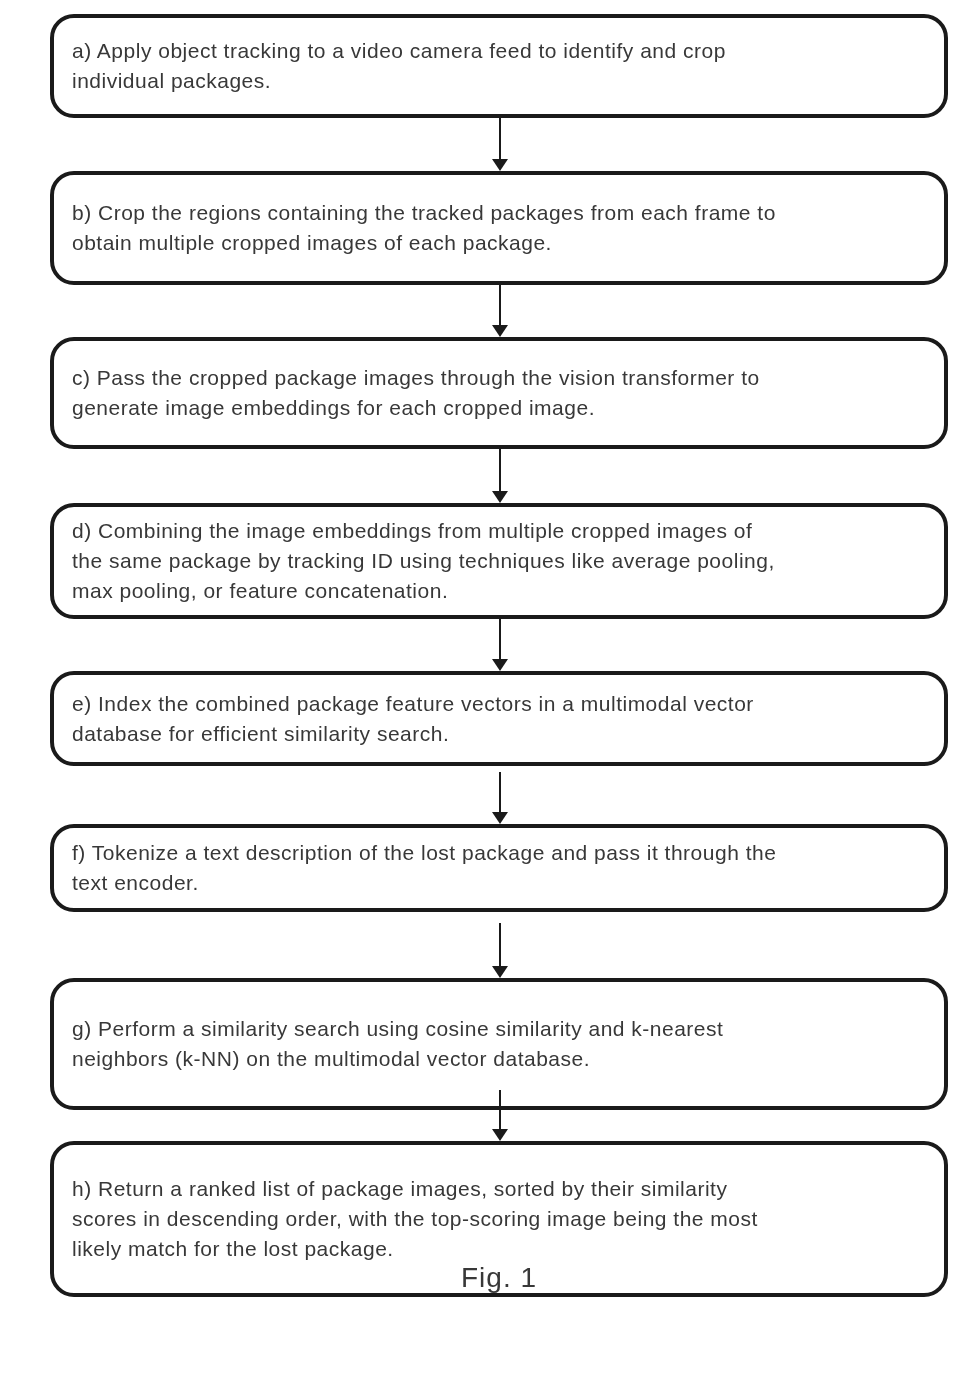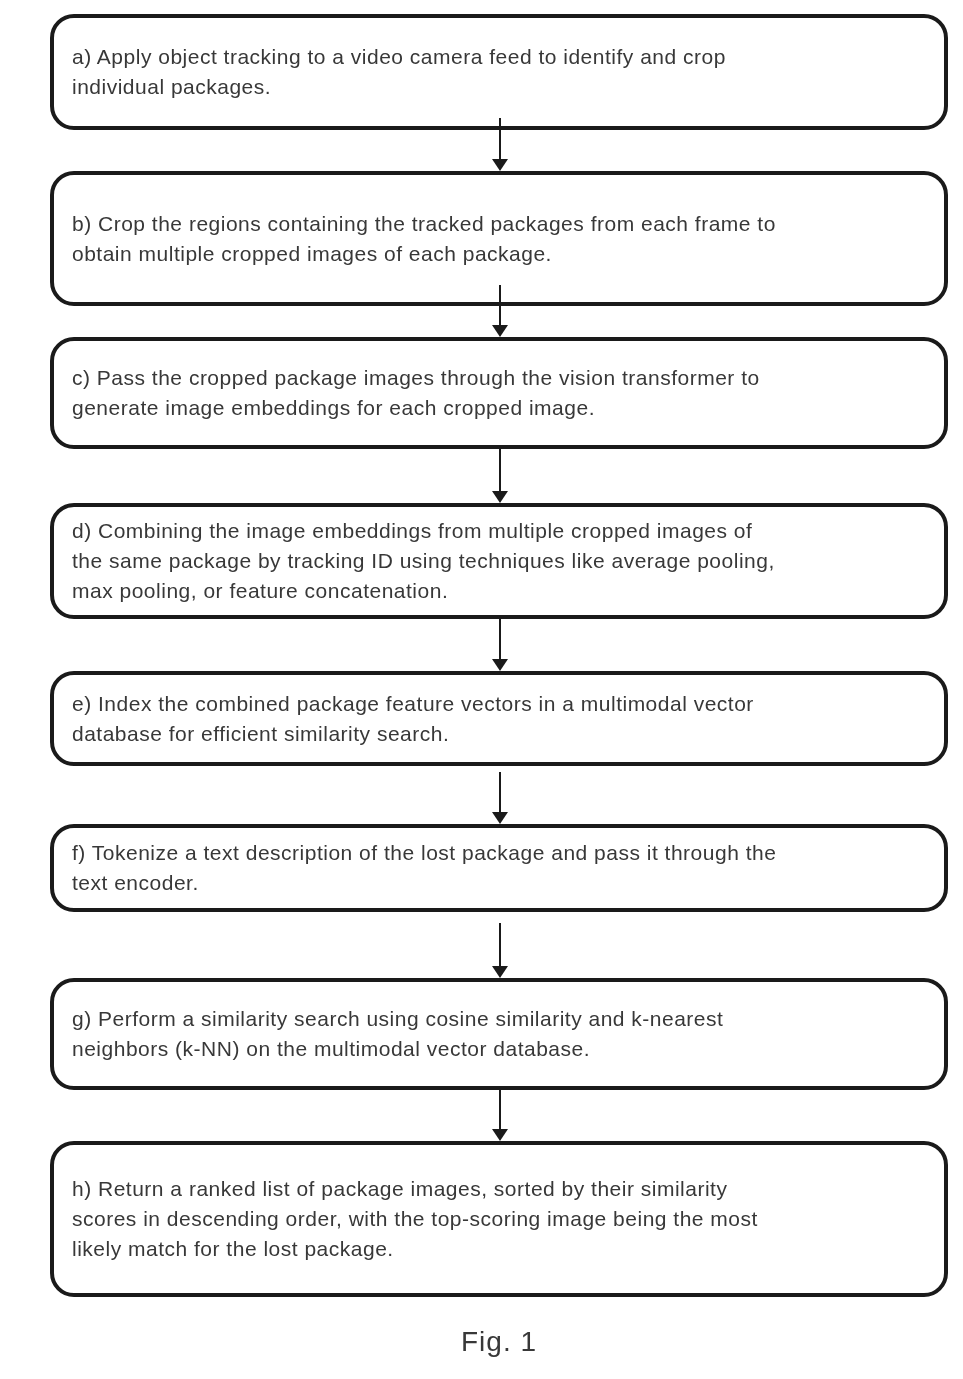--- a/index.html
+++ b/index.html
@@ -25,27 +25,27 @@
     background: var(--background, #ffffff);
     display: flex;
     align-items: center;
     padding: 0 18px;
     font-size: 21px;
     line-height: 30px;
     letter-spacing: 0.5px;
     color: var(--text, #383838);
     white-space: pre-line;
   }
-  .step-a { top: 14px;   height: 116px; }
-  .step-b { top: 171px;  height: 135px; }
+  .step-a { top: 14px;   height: 104px; }
+  .step-b { top: 171px;  height: 114px; }
   .step-c { top: 337px;  height: 112px; }
   .step-d { top: 503px;  height: 116px; }
   .step-e { top: 671px;  height: 95px; }
   .step-f { top: 824px;  height: 88px;  }
-  .step-g { top: 978px;  height: 112px; }
+  .step-g { top: 978px;  height: 132px; }
   .step-h { top: 1141px; height: 156px; }
 
   .arrow {
     position: absolute;
     left: 492px;
     width: 16px;
     display: flex;
     flex-direction: column;
     align-items: center;
   }
@@ -66,21 +66,21 @@
     height: 0;
     border-left: 8px solid transparent;
     border-right: 8px solid transparent;
     border-top: 12px solid var(--arrow, #1a1a1a);
   }
 
   .caption {
     position: absolute;
     left: 50px;
     width: 898px;
-    top: 1326px;
+    top: 1262px;
     text-align: center;
     font-size: 28px;
     letter-spacing: 1px;
     color: var(--text, #2a2a2a);
   }
 </style>
 </head>
 <body>
 
 <div class="page">

